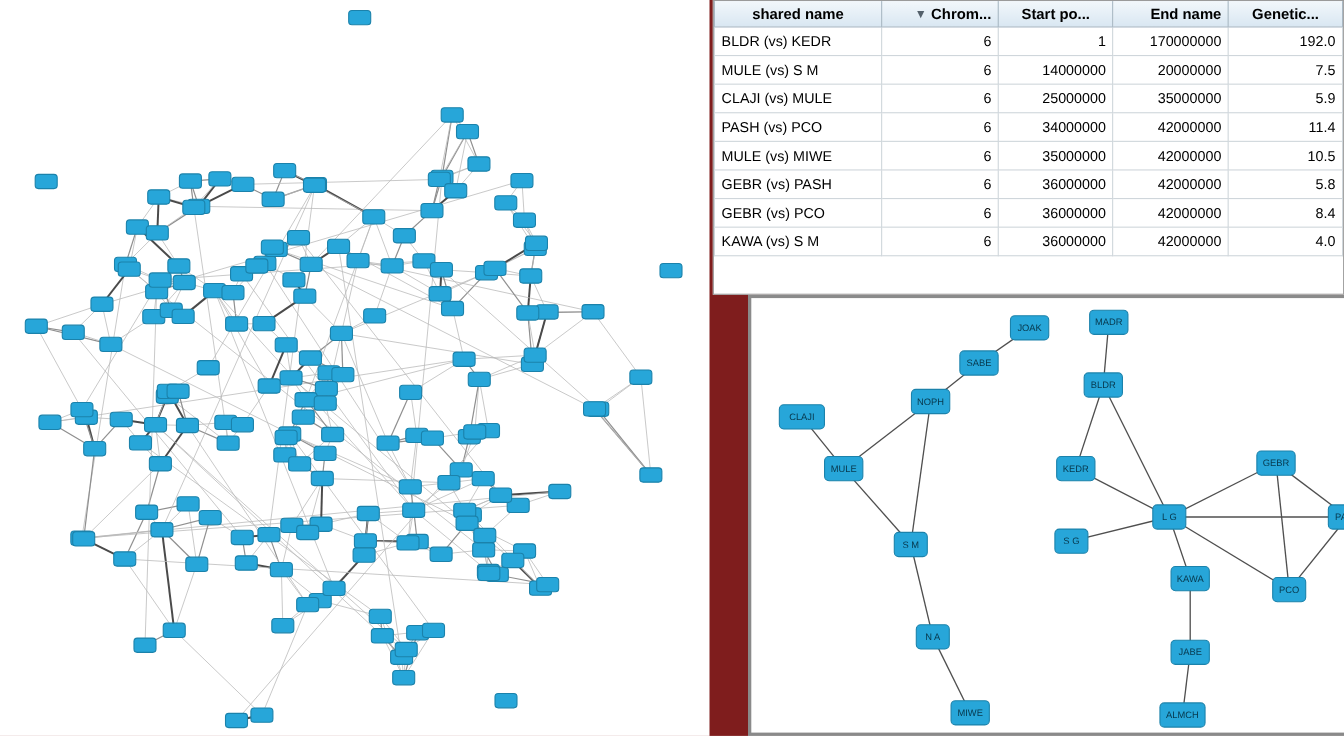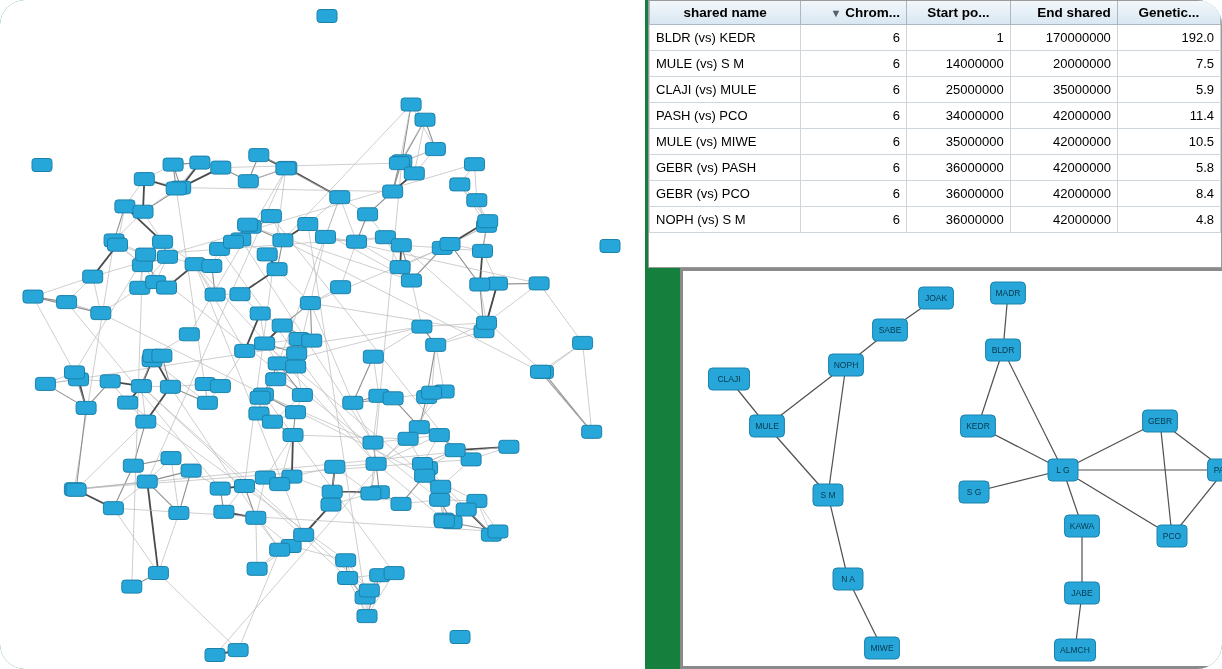--- a/index.html
+++ b/index.html
@@ -5,23 +5,22 @@
   html, body {
     margin: 0;
     padding: 0;
     background: #ffffff;
     font-family: "Liberation Sans", sans-serif;
   }
   #app {
     position: relative;
     width: 1222px;
     height: 669px;
-    background: #15803d;
+    background: #7f1d1d;
     overflow: hidden;
-    border-radius: 25px;
   }
 
   
   #network-large {
     position: absolute;
     left: 0;
     top: 0;
     width: 645px;
     height: 669px;
     background: #ffffff;
@@ -1084,21 +1083,21 @@
           <th class="col-name">
             <span>shared name</span>
           </th>
           <th class="col-chrom">
             <span class="filter-glyph">▼</span><span>Chrom...</span>
           </th>
           <th class="col-start">
             <span>Start po...</span>
           </th>
           <th class="col-end">
-            <span>End shared</span>
+            <span>End name</span>
           </th>
           <th class="col-gen">
             <span>Genetic...</span>
           </th>
         </tr>
       </thead>
       <tbody id="table-body">
           <tr>
             <td class="c-name">BLDR (vs) KEDR</td>
             <td class="c-num">6</td>
@@ -1142,25 +1141,25 @@
             <td class="c-num">5.8</td>
           </tr>
           <tr>
             <td class="c-name">GEBR (vs) PCO</td>
             <td class="c-num">6</td>
             <td class="c-num">36000000</td>
             <td class="c-num">42000000</td>
             <td class="c-num">8.4</td>
           </tr>
           <tr>
-            <td class="c-name">NOPH (vs) S M</td>
+            <td class="c-name">KAWA (vs) S M</td>
             <td class="c-num">6</td>
             <td class="c-num">36000000</td>
             <td class="c-num">42000000</td>
-            <td class="c-num">4.8</td>
+            <td class="c-num">4.0</td>
           </tr>
         </tbody>
     </table>
   </div>
 
   <div id="network-small">
     <svg id="small-svg" width="565" height="395" viewBox="0 0 565 395">
         <g>
           <line x1="253" y1="27" x2="207" y2="59" class="edge-small"></line>
           <line x1="207" y1="59" x2="163" y2="94" class="edge-small"></line>

